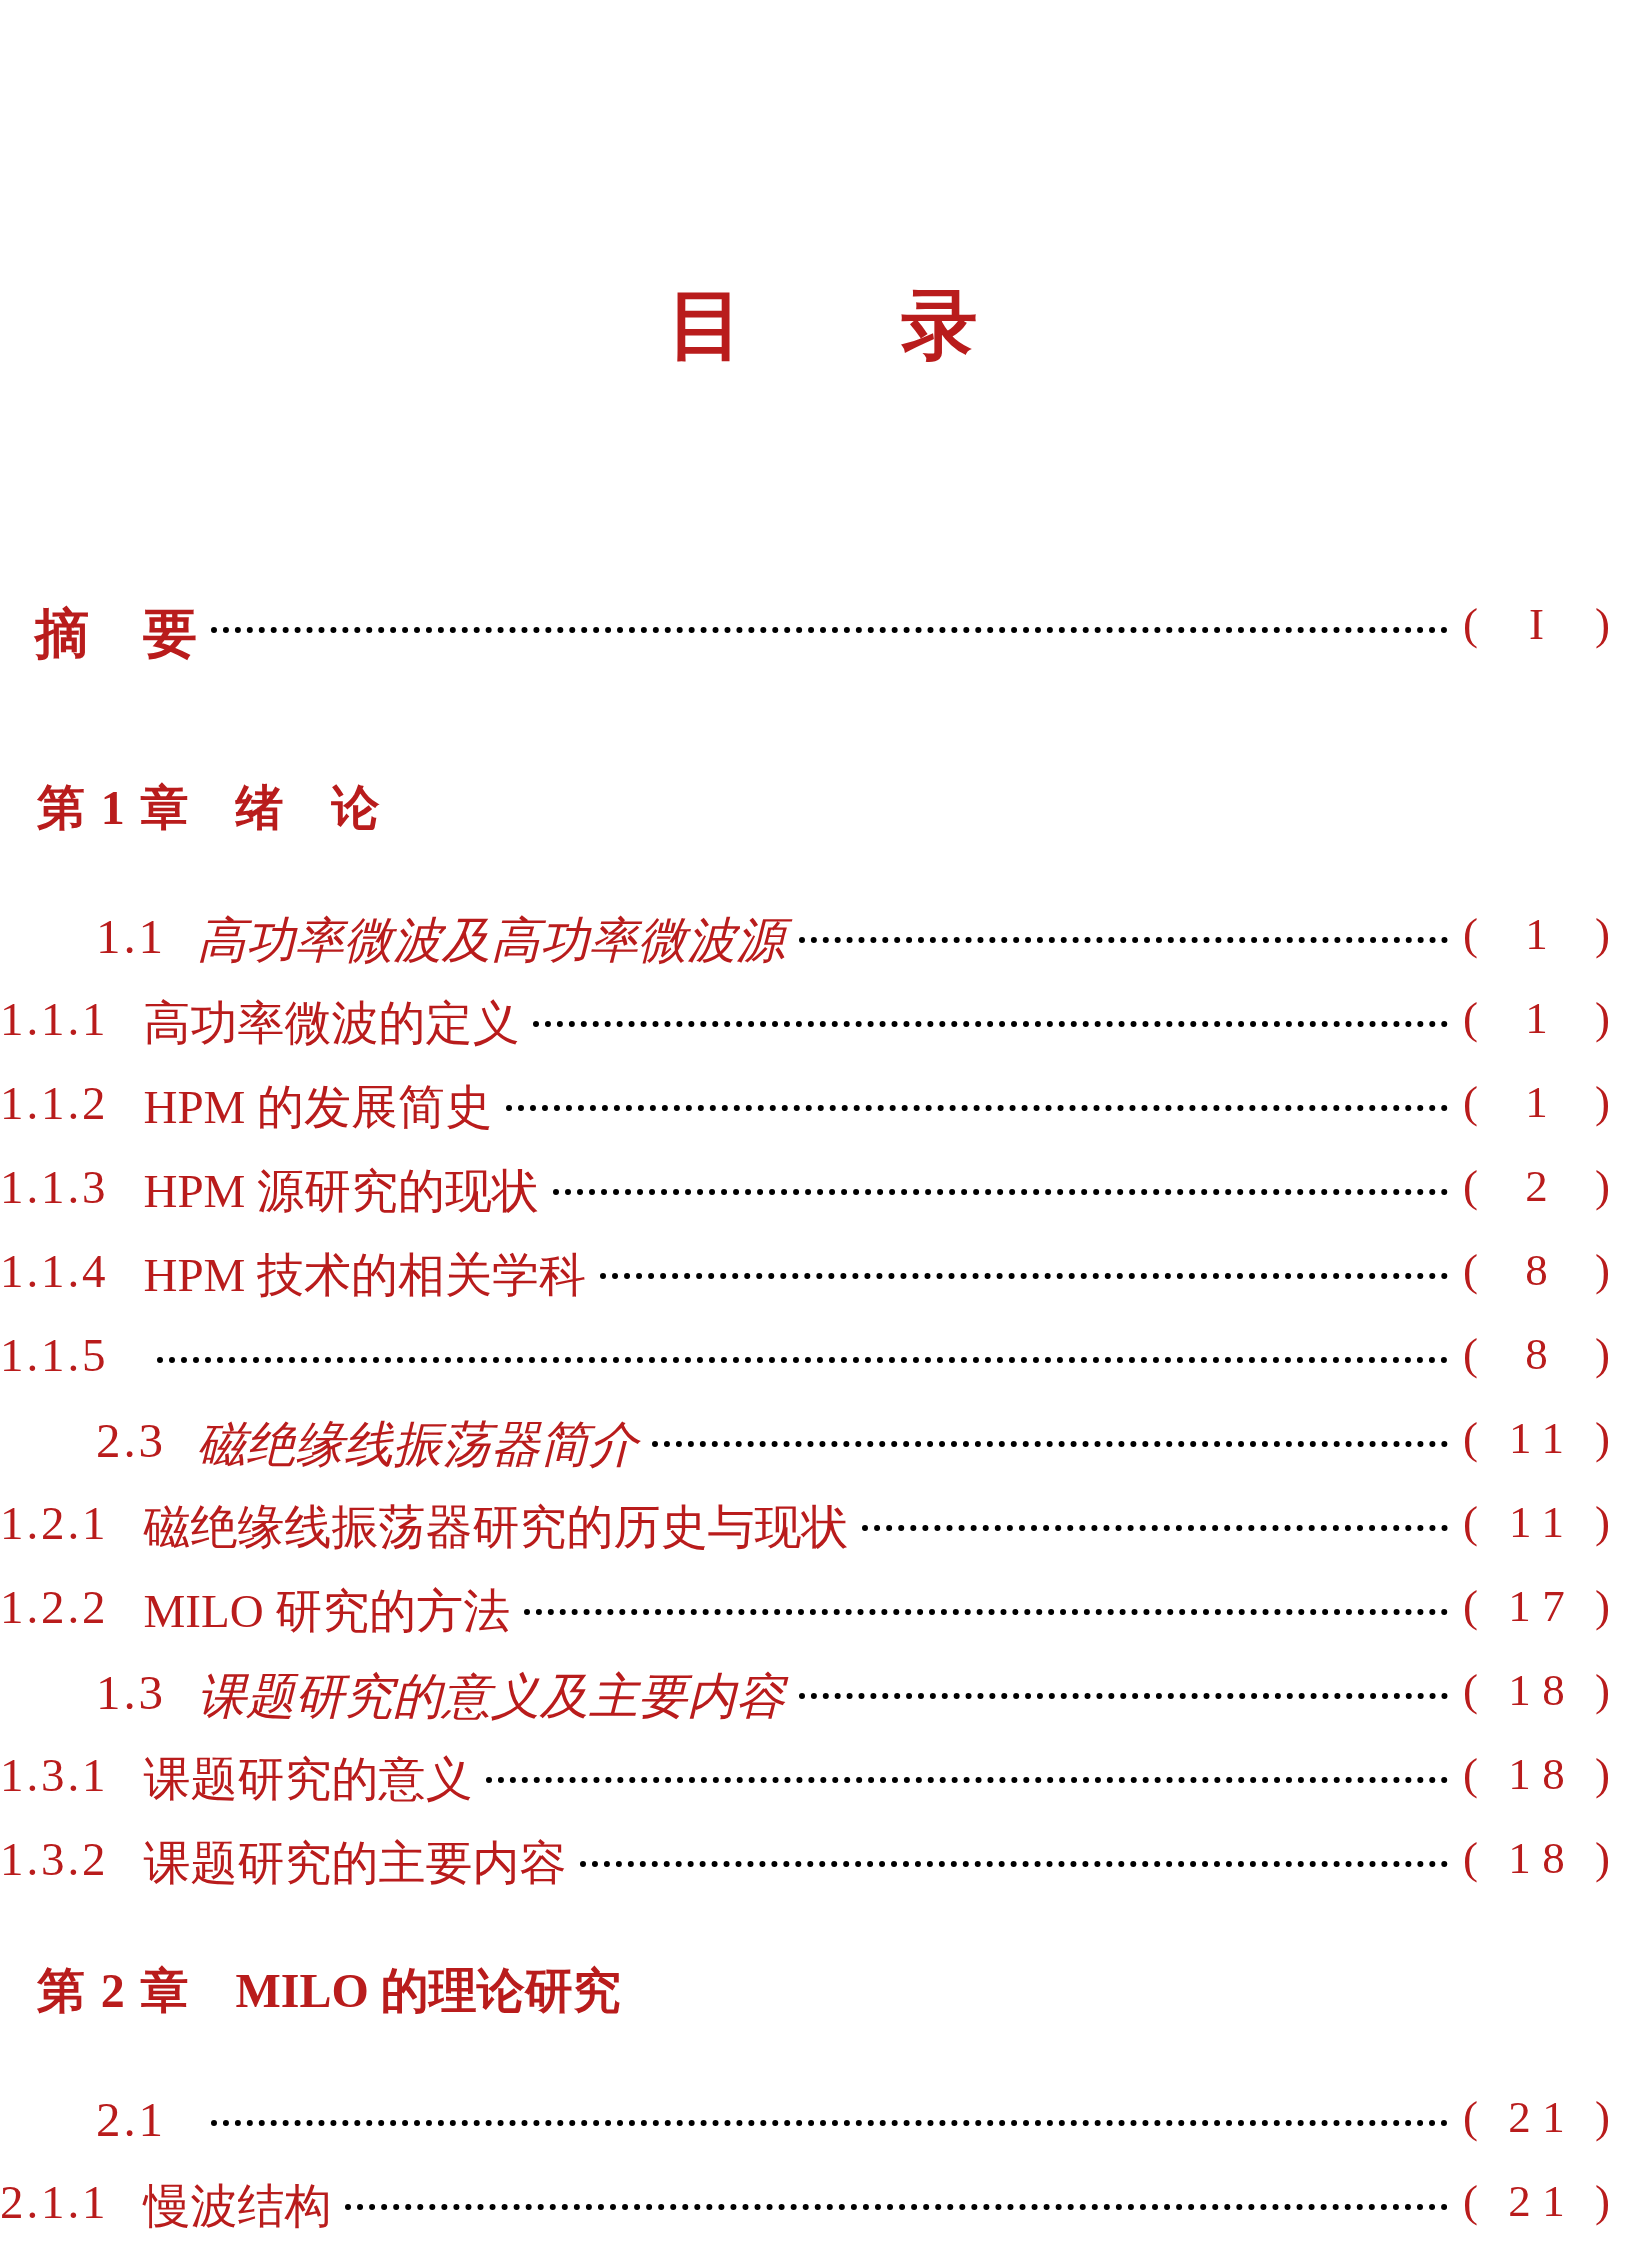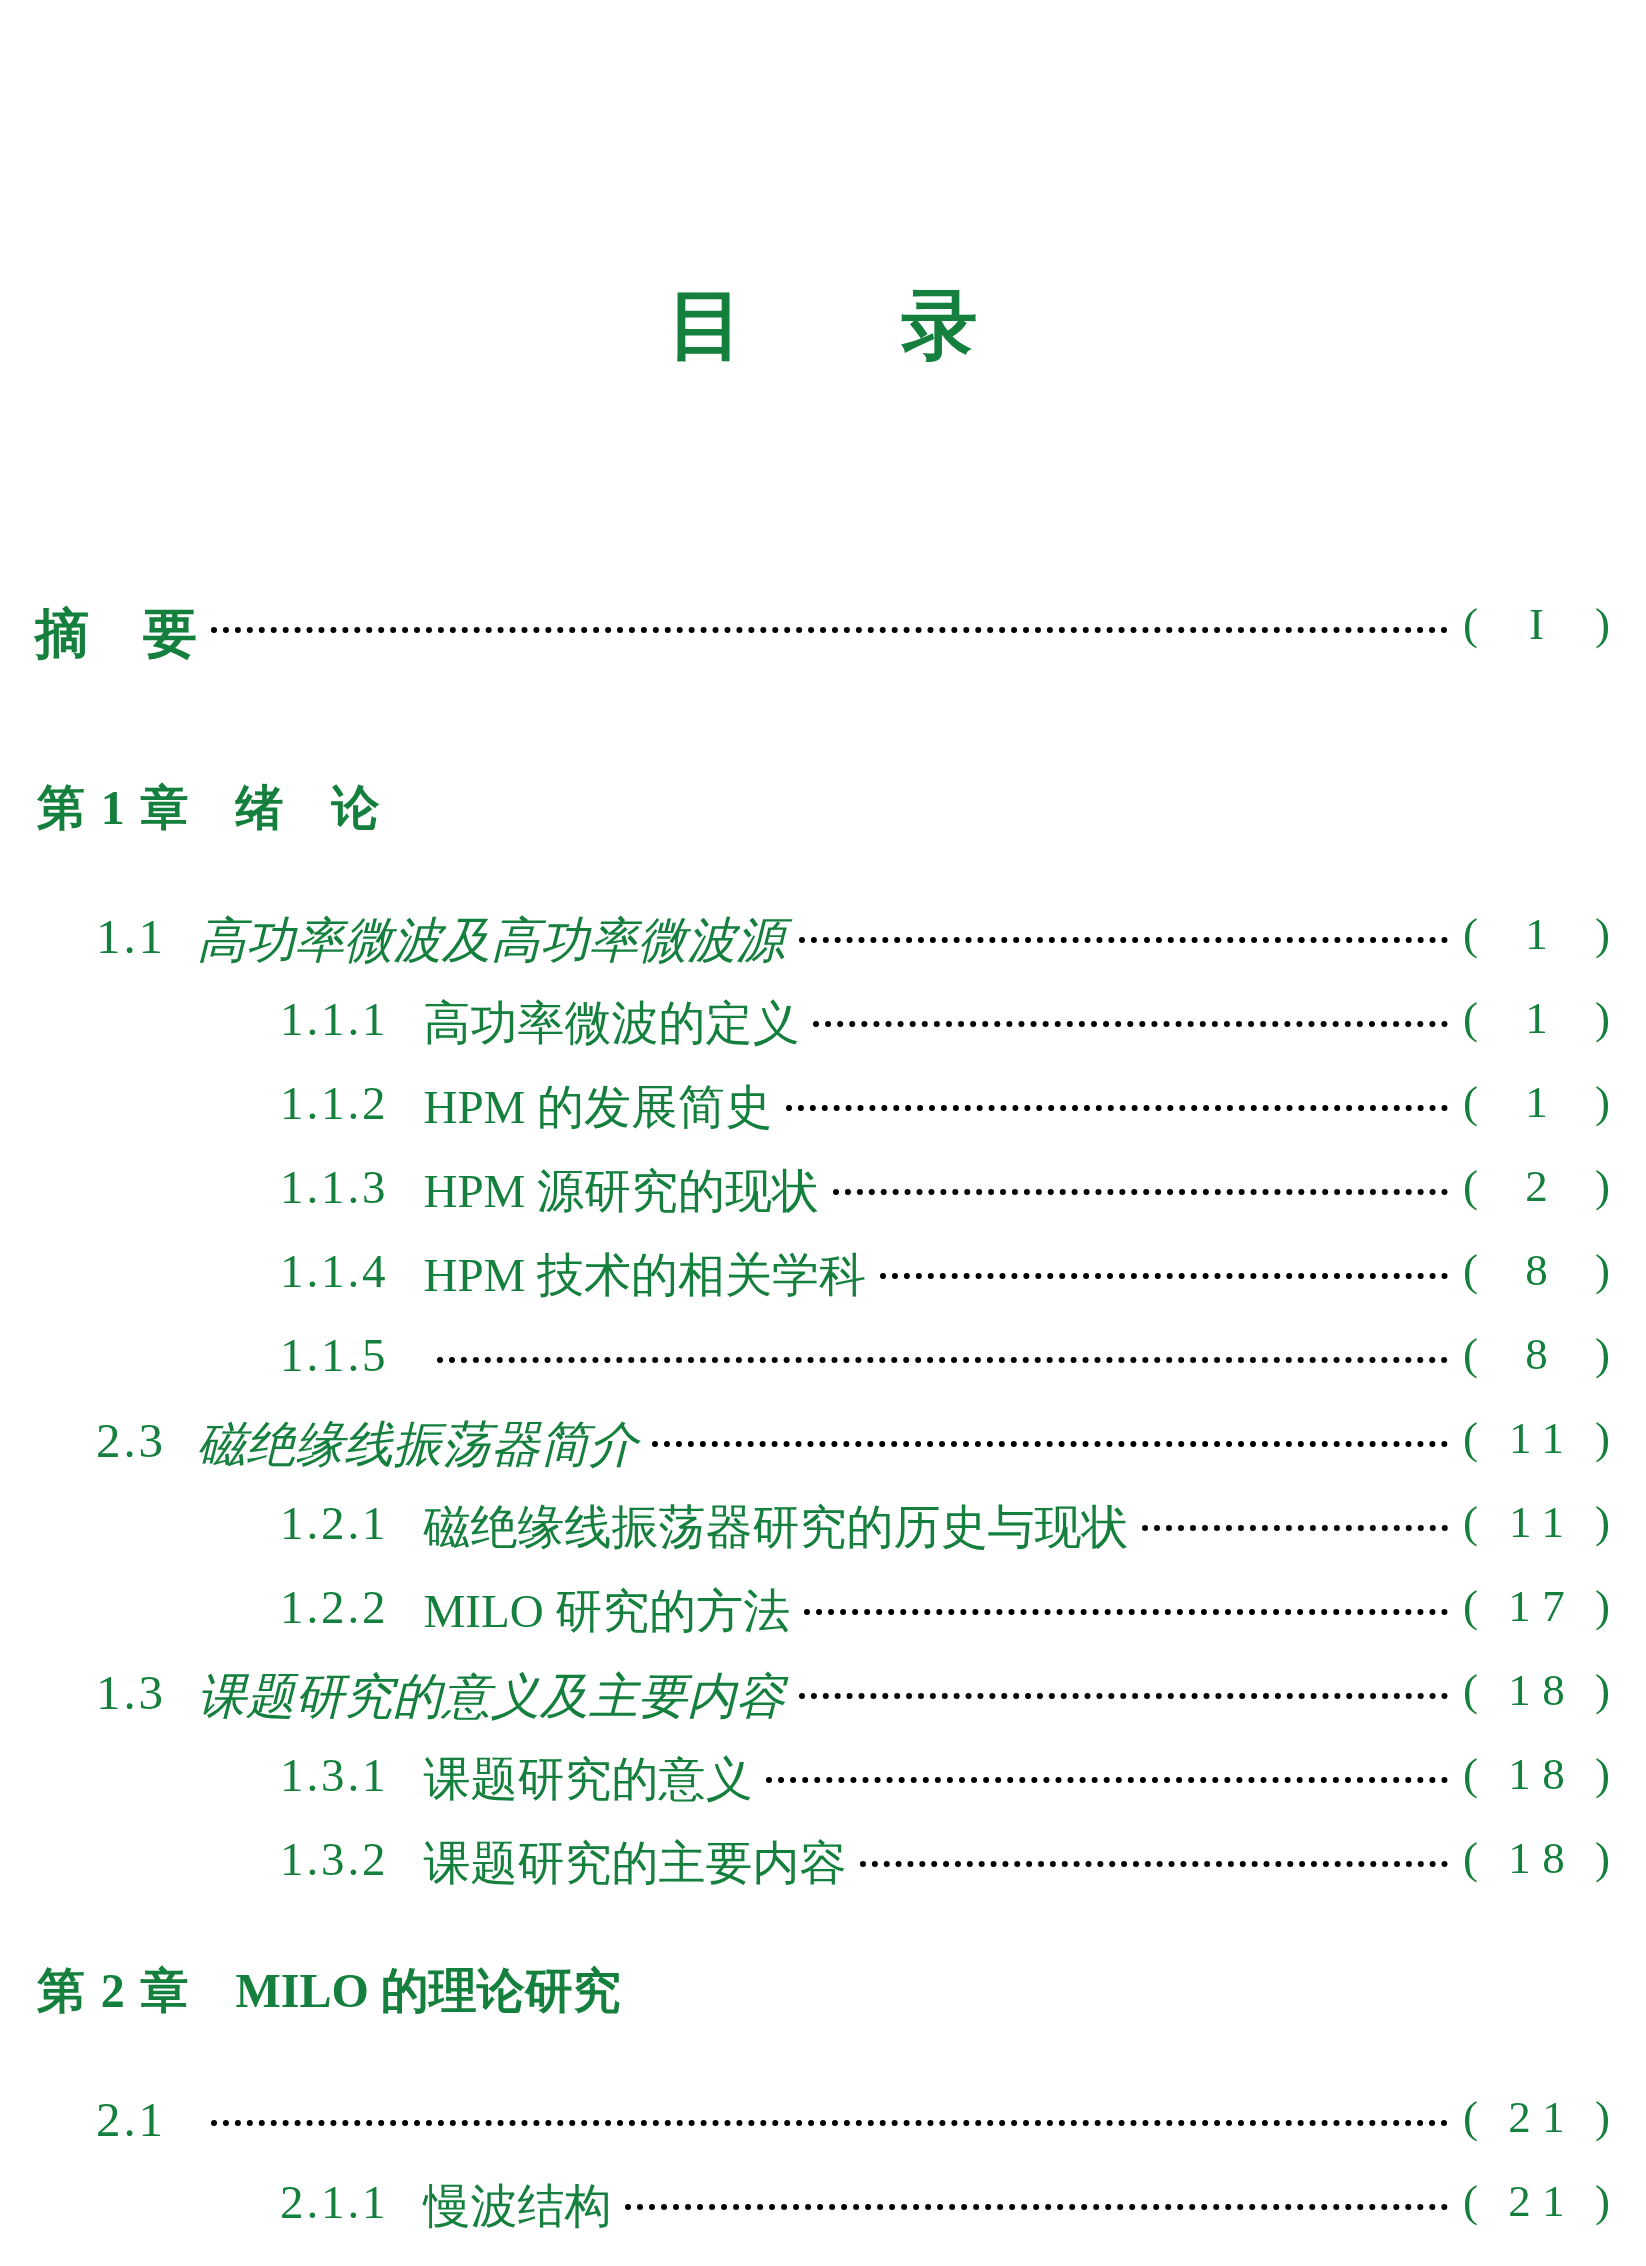--- a/index.html
+++ b/index.html
@@ -1,21 +1,21 @@
 <!DOCTYPE html>
 <html lang="zh"><head>
 <meta charset="utf-8">
 <style>
   html, body { margin: 0; padding: 0; background: #ffffff; }
   .page-doc {
     position: relative;
     width: 1647px;
     height: 2267px;
     background: #ffffff;
-    color: #15803d;
+    color: #b91c1c;
     font-family: "Liberation Serif", "DejaVu Serif", serif;
     overflow: hidden;
     box-sizing: border-box;
   }
   .doc-title {
     padding-top: 287px;
     text-align: center;
     font-size: 76px;
     font-weight: 700;
     line-height: 1;
@@ -66,24 +66,22 @@
     height: 84px;
     padding-left: 96px;
     padding-right: 37px;
     font-size: 49px;
   }
   .section .num { margin-right: 31px; letter-spacing: 2.9px; }
   .section .title-text { font-style: italic; }
 
   .subsection {
     height: 84px;
-    padding-left: 248px;
     padding-right: 37px;
     font-size: 47px;
-    margin-left: 32px;
   }
   .subsection .num { margin-right: 35px; letter-spacing: 2.9px; }
 
   .num, .title-text { white-space: nowrap; flex: none; }
 </style>
 </head>
 <body>
 
 <main class="page-doc">
 

